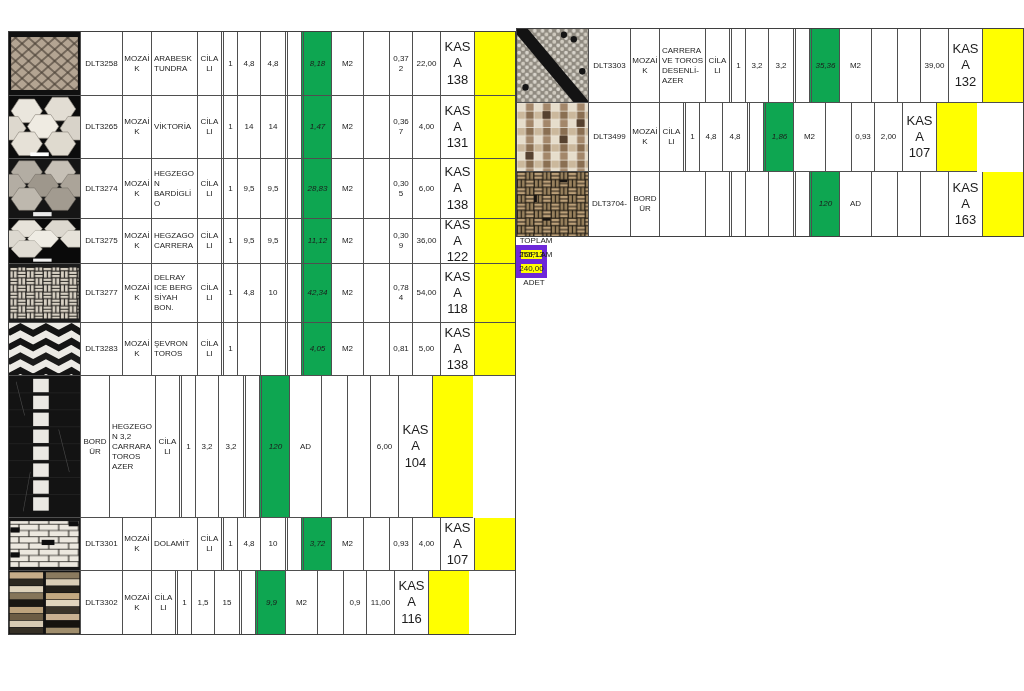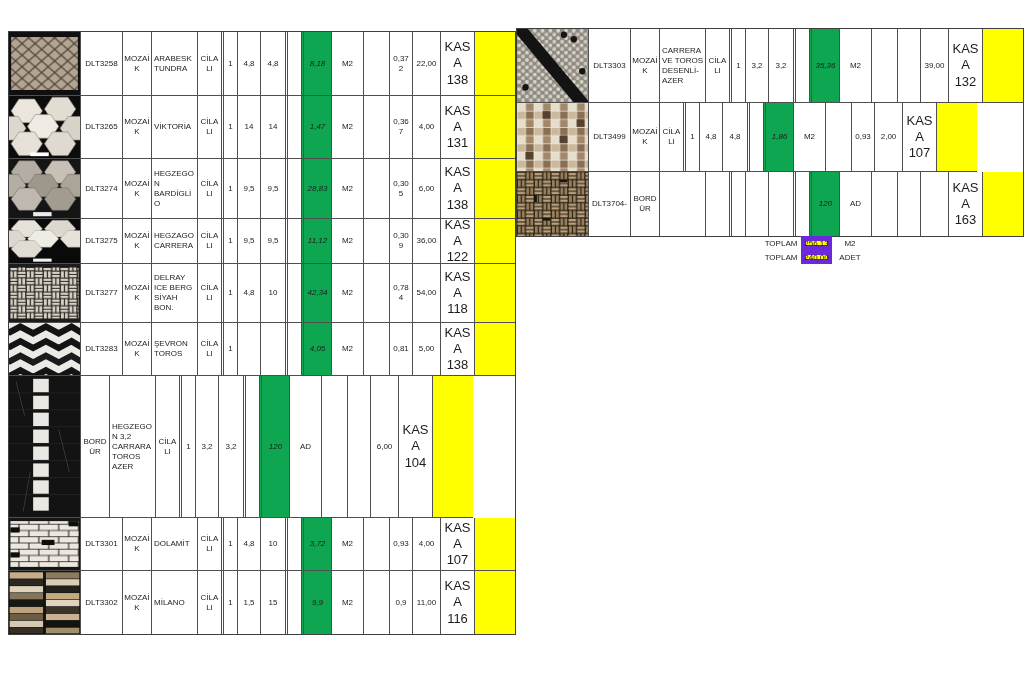--- a/index.html
+++ b/index.html
@@ -35,21 +35,21 @@
   .c-unit{width:32px;}
   .c-spc {width:26px;position:relative;}
   .row:first-child .c-spc::after{content:'';position:absolute;top:-1px;left:0;right:0;height:1px;background:#fff;}
   .c-v1  {width:23px;}
   .c-v2  {width:28px;}
   .c-kasa{width:34px;font-size:13px;}
   .c-yel {width:40px;background:var(--yellow,#FFFF00);}
   svg.ph{width:100%;height:100%;display:block;}
   
   .totals{position:absolute;left:516px;top:236px;width:499px;}
-  .trow{display:flex;align-items:stretch;height:14px;font-size:8px;}
+  .trow{display:flex;align-items:stretch;height:14px;font-size:8px;flex-direction:column;}
   .tspace{width:245px;}
   .tlabel{width:40px;display:flex;align-items:center;justify-content:center;}
   .tvalue{width:31px;box-sizing:border-box;background:var(--yellow,#FFFF00);
           border:5px solid #6d28d9;display:flex;align-items:center;justify-content:center;}
   .tunit{width:36px;display:flex;align-items:center;justify-content:center;}
   .defs-svg{position:absolute;width:0;height:0;}
 </style>
 </head>
 <body>
 
@@ -384,21 +384,20 @@
           <rect x="52" y="46" width="47" height="10" fill="#e0d4bd"></rect>
           <rect x="52" y="57" width="47" height="10" fill="#3a342a"></rect>
           <rect x="52" y="68" width="47" height="10" fill="#c9b192"></rect>
           <rect x="52" y="79" width="47" height="10" fill="#15130f"></rect>
           <rect x="52" y="90" width="47" height="9" fill="#a08e6d"></rect>
         </g>
       </svg>
     </div>
     <div class="cell c-code">DLT3302</div>
     <div class="cell c-type">MOZAİK</div>
-    <div class="cell c-name">MİLANO</div>
     <div class="cell c-fin">CİLALI</div>
     <div class="cell c-qty">1</div>
     <div class="cell c-d1">1,5</div>
     <div class="cell c-d2">15</div>
     <div class="cell c-nar"></div>
     <div class="cell c-grn">9,9</div>
     <div class="cell c-unit">M2</div>
     <div class="cell c-spc"></div>
     <div class="cell c-v1">0,9</div>
     <div class="cell c-v2">11,00</div>

